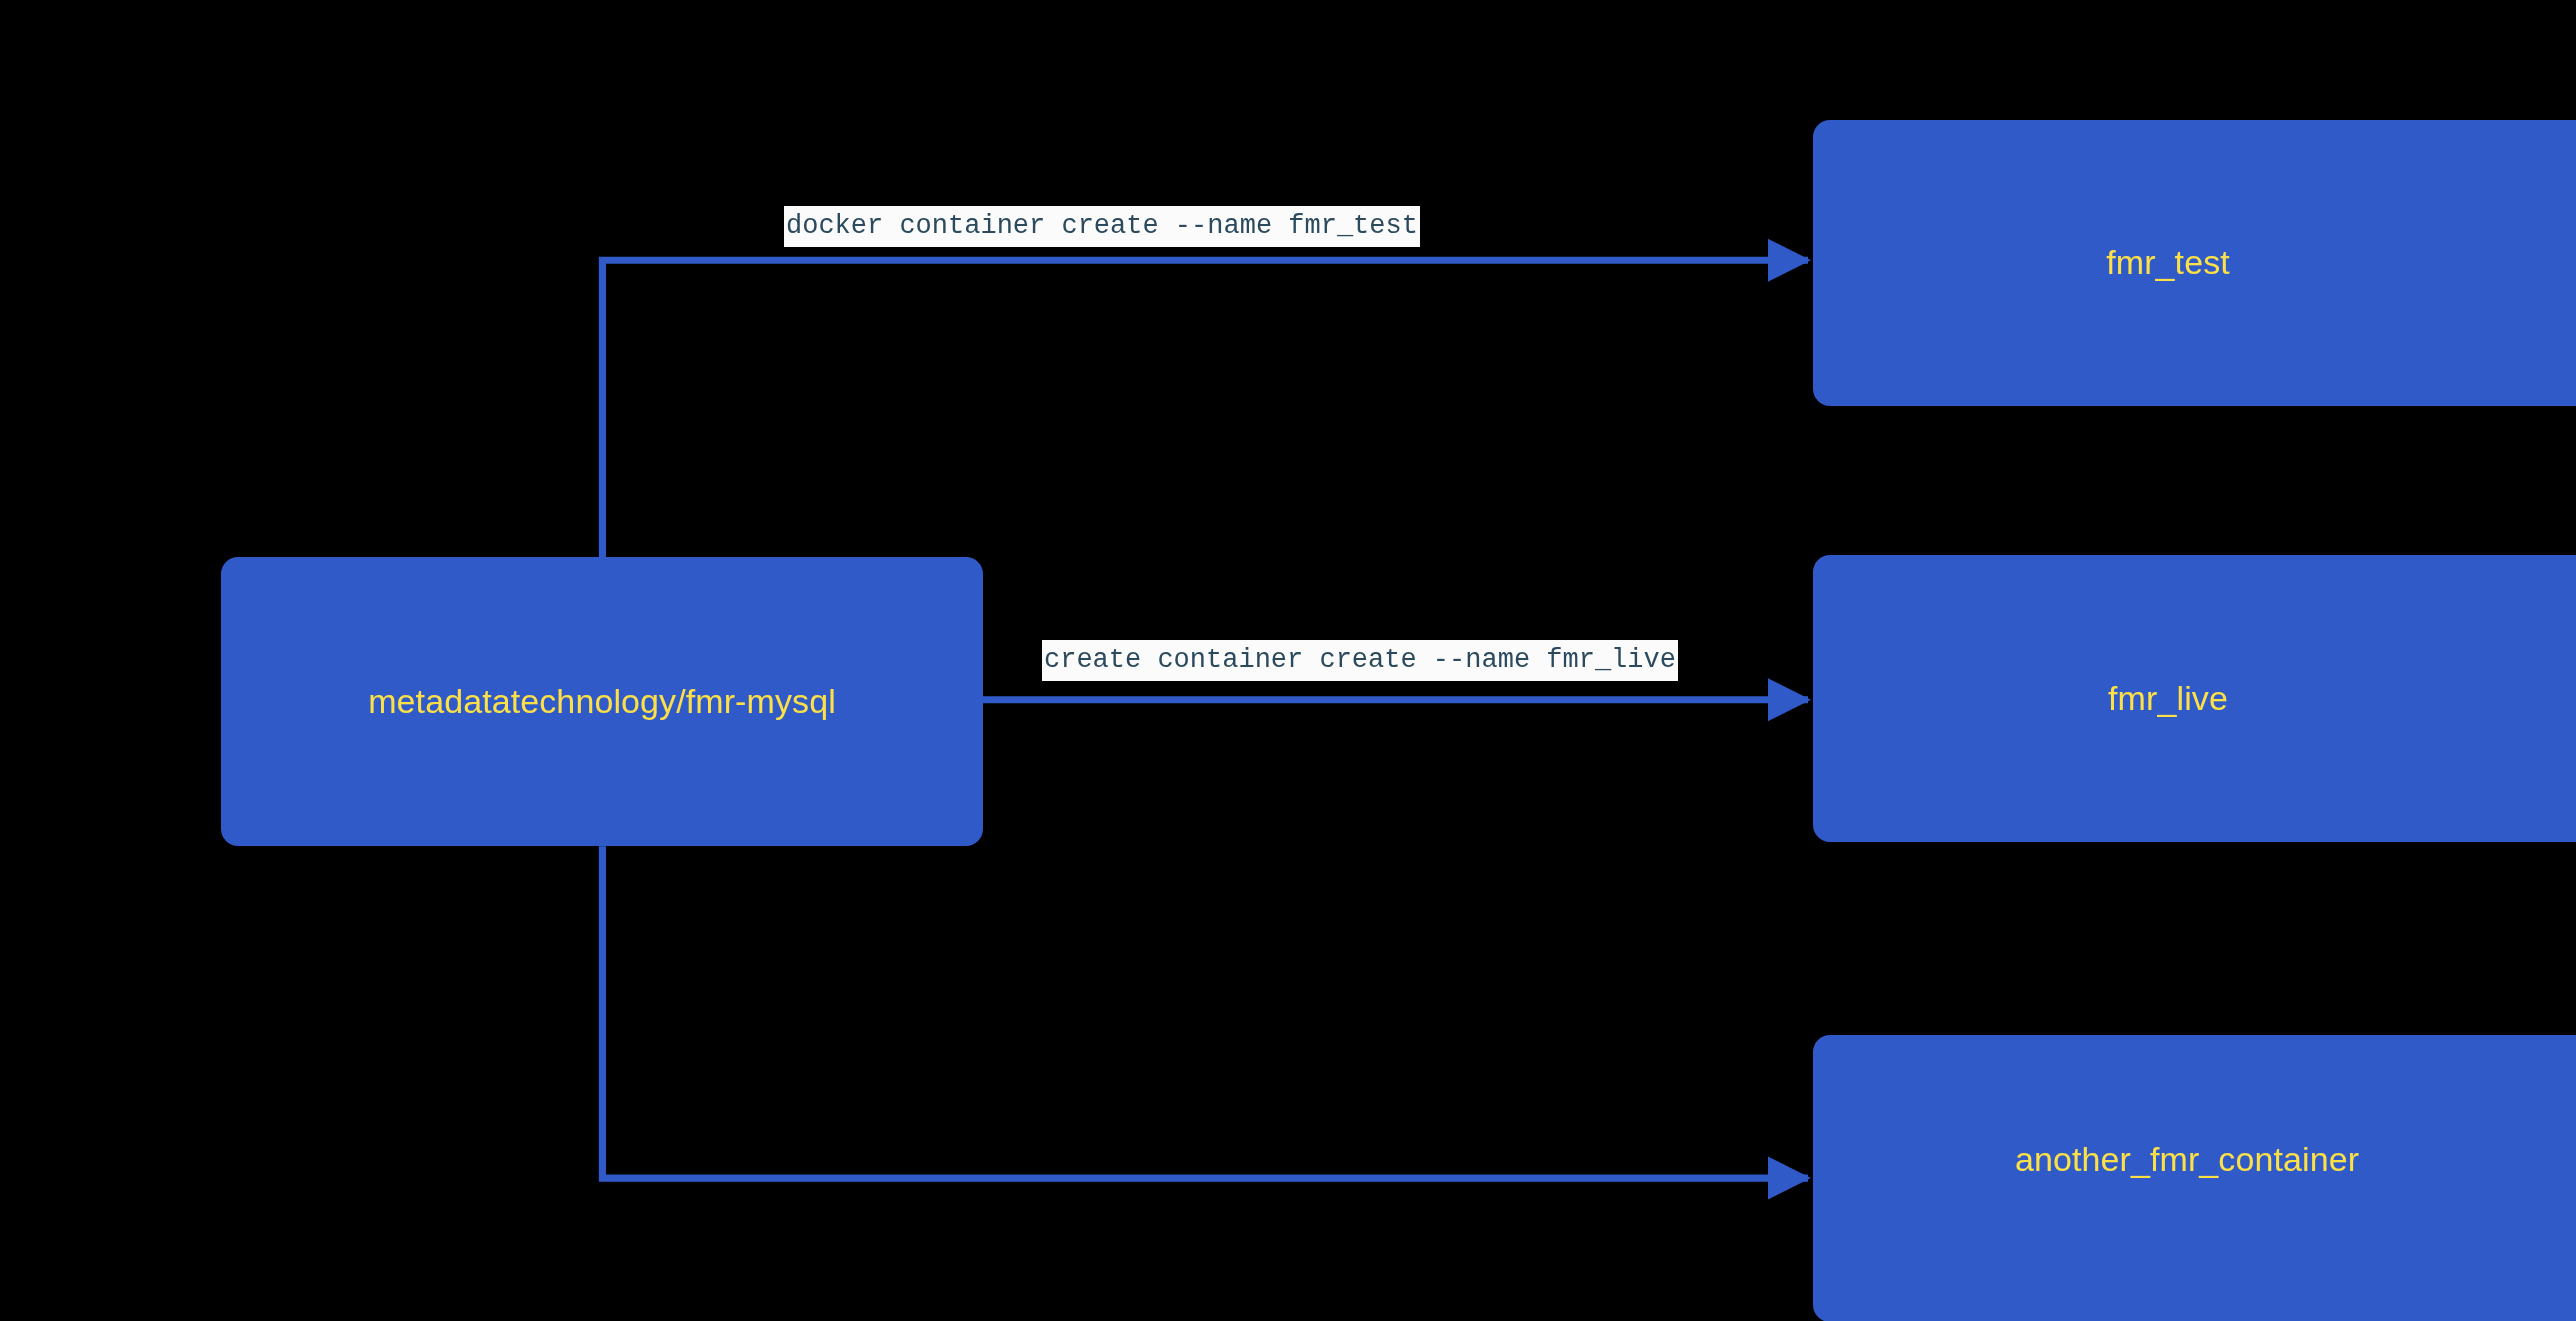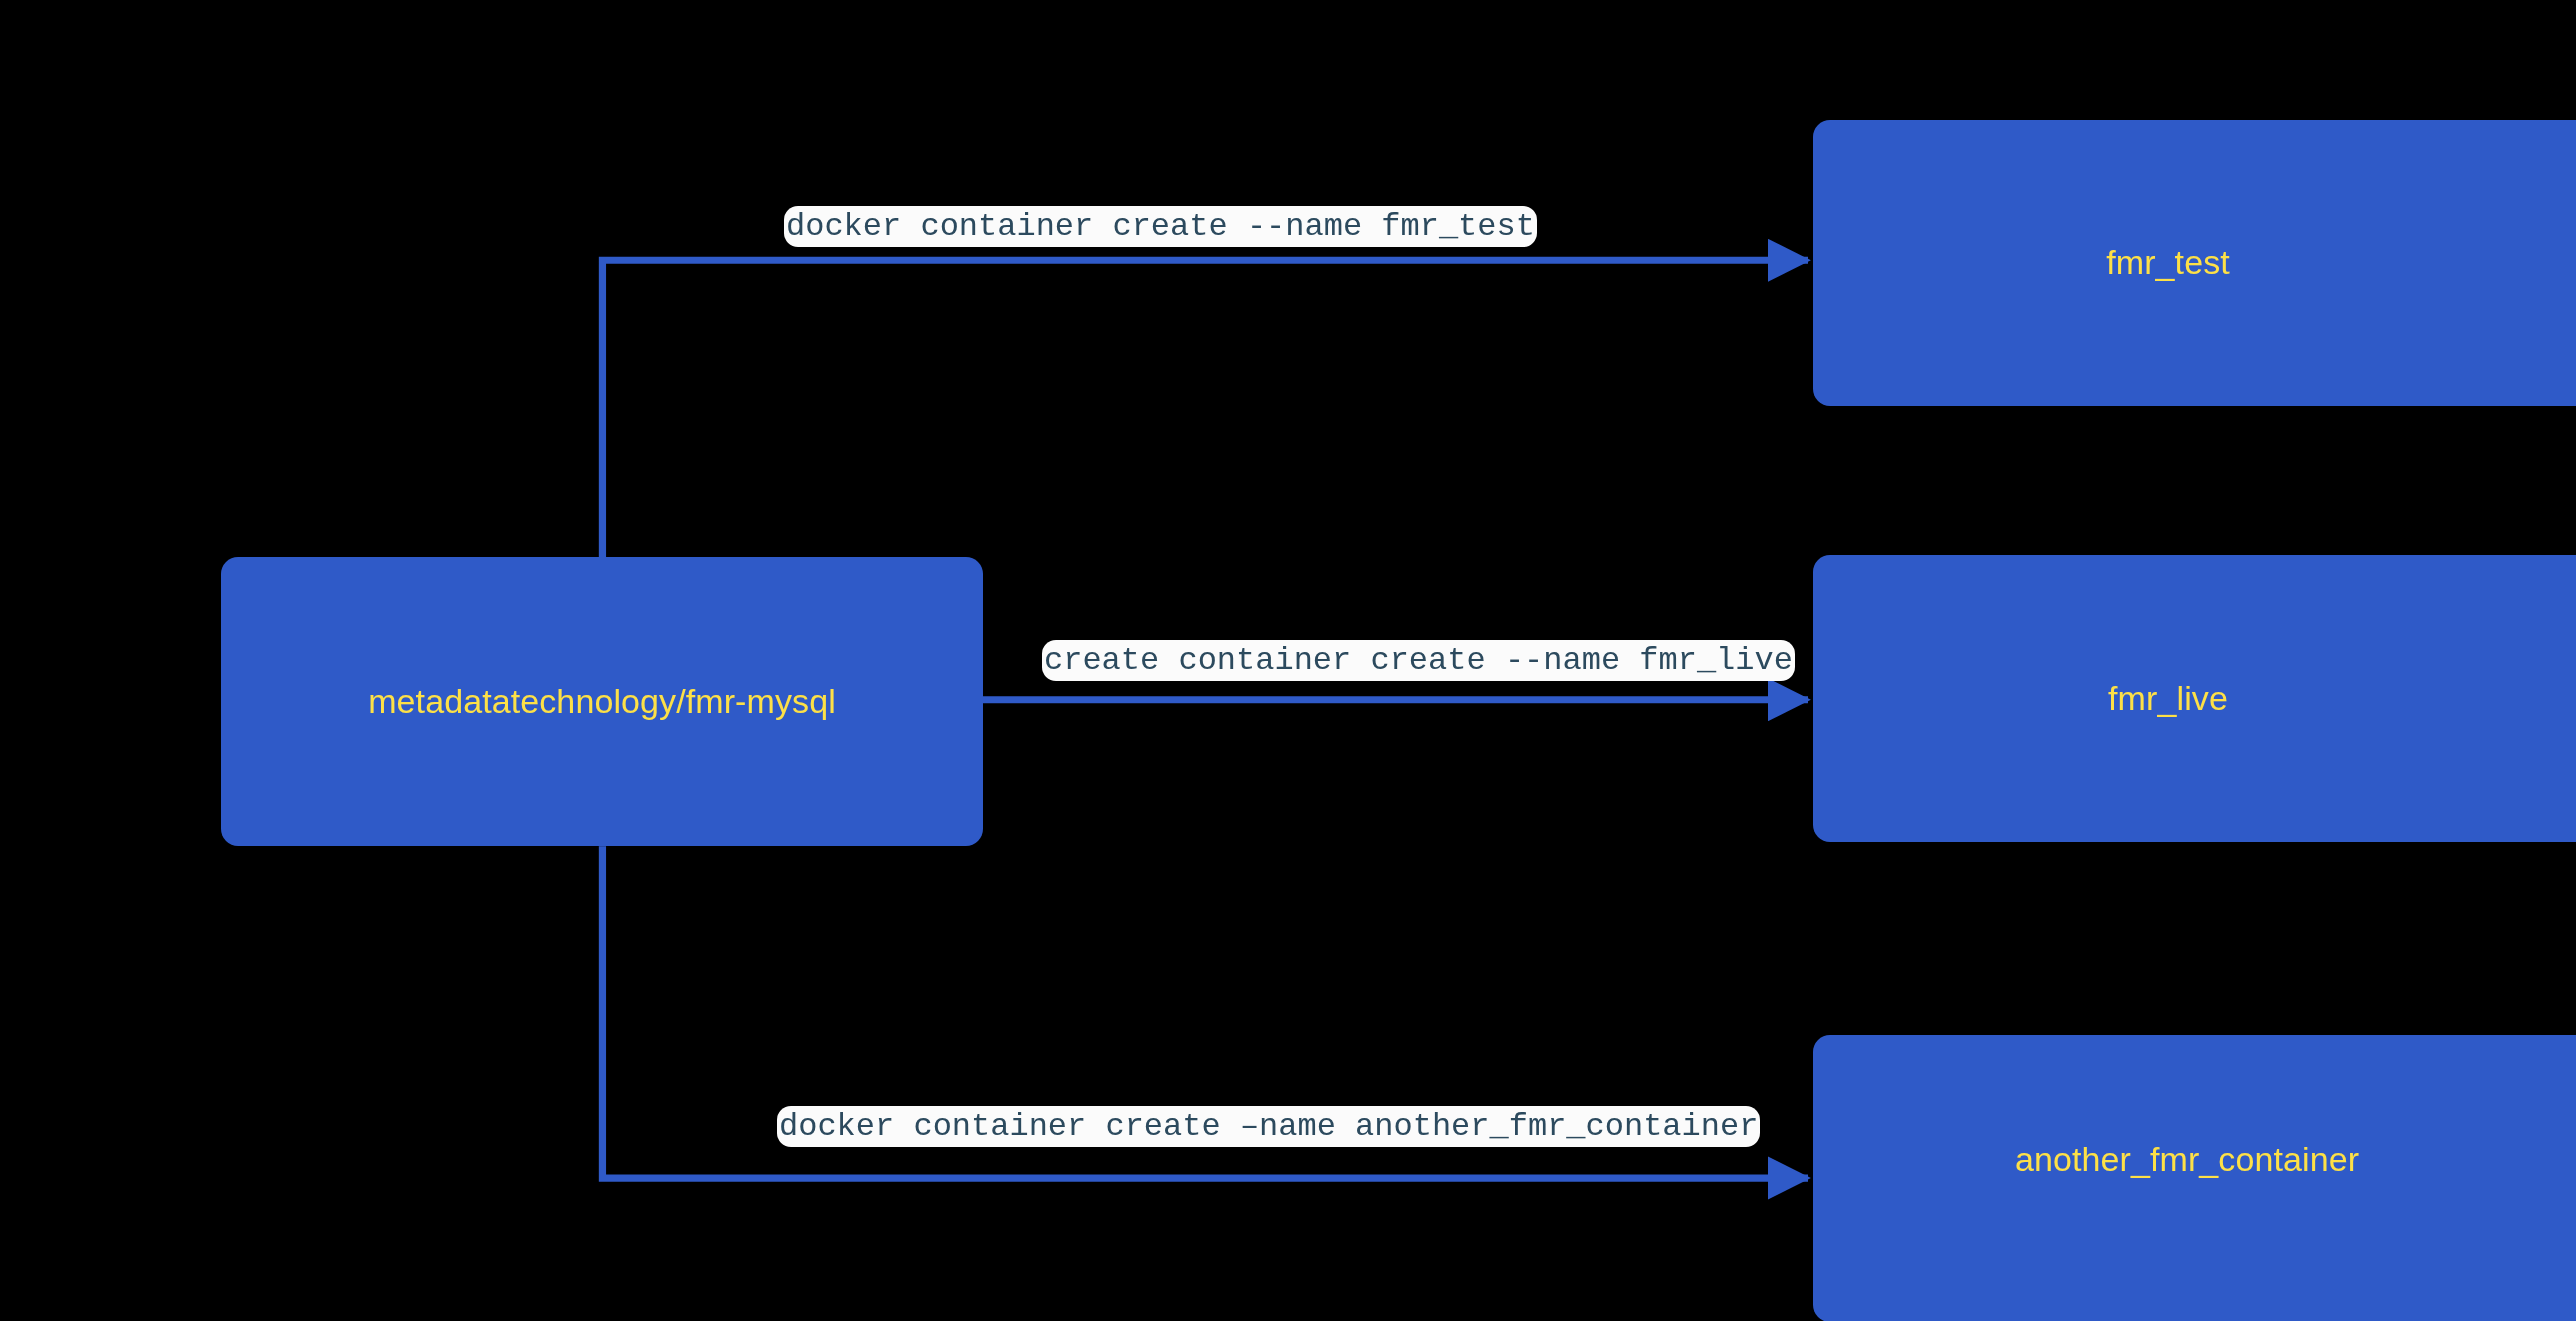--- a/index.html
+++ b/index.html
@@ -42,28 +42,27 @@
     font-weight: 400;
     line-height: 1.1;
     white-space: nowrap;
     letter-spacing: 0.1px;
   }
   .edge-label {
     position: absolute;
     background: #FBFBFB;
     color: #2C4A5E;
     font-family: "Liberation Mono", monospace;
-    font-size: 32px;
+    font-size: 27px;
     line-height: 41px;
     height: 41px;
     white-space: nowrap;
     padding: 0 2px;
     box-sizing: border-box;
     letter-spacing: 0px;
-    border-radius: 14px;
   }
 </style>
 </head>
 <body>
 
 <div id="canvas">
 
   <svg id="edge-layer" viewBox="0 0 3921 2012" width="2576" height="1322" xmlns="http://www.w3.org/2000/svg">
     <defs>
       <marker id="arrowhead" markerWidth="6" markerHeight="6" refX="5.6" refY="3" orient="auto" markerUnits="strokeWidth">
@@ -91,16 +90,15 @@
   </div>
 
   <div class="node" style="left:1813px; top:1035px; width:788px; height:287px;">
     <span class="node-label" style="margin-right:40px; margin-bottom:38px;">another_fmr_container</span>
   </div>
 
   <div class="edge-label" style="left:784px; top:206px;">docker container create --name fmr_test</div>
 
   <div class="edge-label" style="left:1042px; top:640px;">create container create --name fmr_live</div>
 
-  <div class="edge-label" style="left:777px; top:1106px;">docker container create –name another_fmr_container</div>
 
 </div>
 
 
 </body></html>

